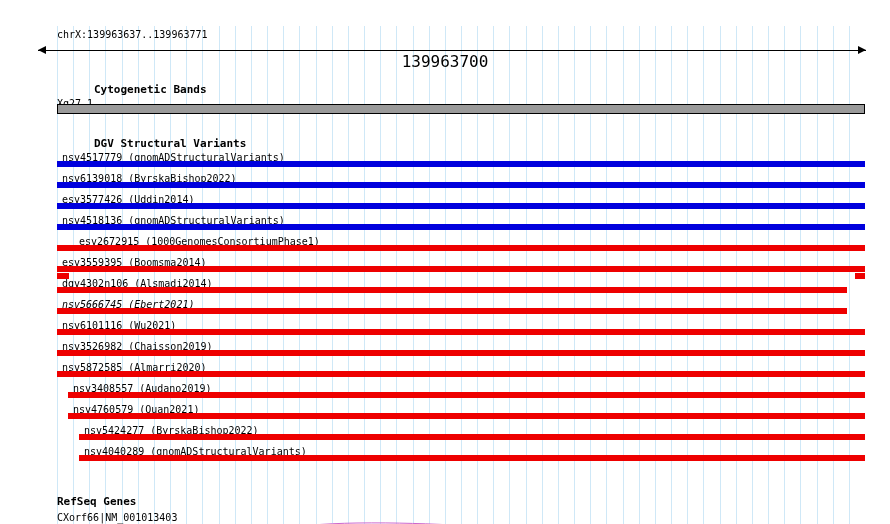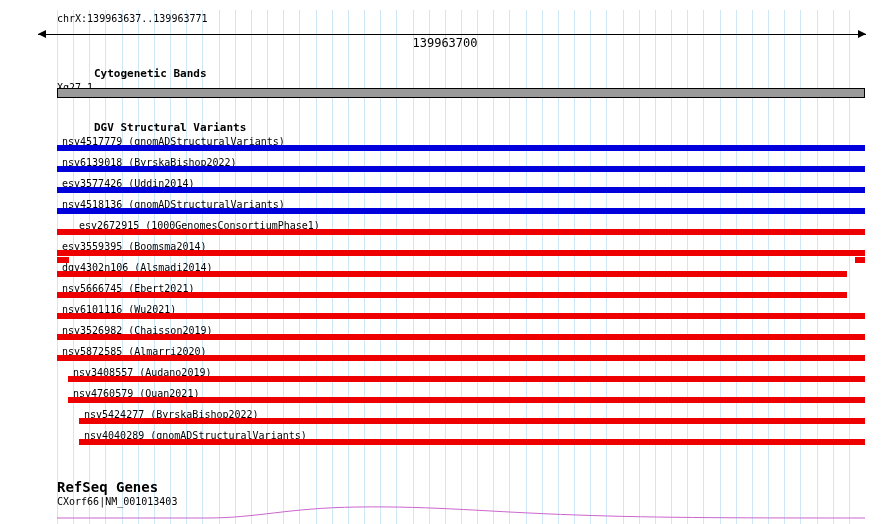--- a/index.html
+++ b/index.html
@@ -10,21 +10,21 @@
   body {
     width: 890px;
     height: 524px;
     font-family: "DejaVu Sans Mono", monospace;
     color: #000000;
     position: relative;
     overflow: hidden;
   }
   #browser {
     position: absolute;
-    left: 0; top: 0;
+    left: 0; top: 16px;
     width: 890px;
     height: 435px;
   }
   
   .gridlines {
     position: absolute;
     left: 57px;
     top: 10px;
     width: 808px;
     height: 514px;
@@ -66,21 +66,21 @@
     border-bottom: 4.5px solid transparent;
   }
   .ruler .arrow-l { left: 0; border-right: 8px solid #000; }
   .ruler .arrow-r { right: 0; border-left: 8px solid #000; }
   .ruler-center-label {
     position: absolute;
     left: 0;
     top: 36px;
     width: 890px;
     text-align: center;
-    font-size: 12px;
+    font-size: 16px;
   }
 
   .track-title {
     position: absolute;
     font-size: 11px;
     font-weight: bold;
     white-space: nowrap;
     margin-left: 37px;
   }
   .track-sub {
@@ -113,21 +113,21 @@
   .gene-curve {
     position: absolute;
     left: 57px;
     width: 808px;
     height: 22px;
   }
   .refseq-title {
     position: absolute;
     left: 57px;
     top: 479px;
-    font-size: 14px;
+    font-size: 11px;
     font-weight: bold;
   }
   .refseq-sub {
     position: absolute;
     left: 57px;
     top: 496px;
     font-size: 10px;
   }
 </style>
 </head>
@@ -160,21 +160,21 @@
       <div class="item-label" style="left: 62px; top: 178px;">esv3577426 (Uddin2014)</div>
       <div class="item-bar" style="left: 57px; top: 187px; width: 808px; background: rgb(0, 0, 221);"></div>
       <div class="item-label" style="left: 62px; top: 199px;">nsv4518136 (gnomADStructuralVariants)</div>
       <div class="item-bar" style="left: 57px; top: 208px; width: 808px; background: rgb(0, 0, 221);"></div>
       <div class="item-label" style="left: 62px; top: 220px; margin-left: 17px;">esv2672915 (1000GenomesConsortiumPhase1)</div>
       <div class="item-bar" style="left: 57px; top: 229px; width: 808px; background: rgb(238, 0, 0);"></div>
       <div class="item-label" style="left: 62px; top: 241px;">esv3559395 (Boomsma2014)</div>
       <div class="item-bar" style="left: 57px; top: 250px; width: 808px; background: rgb(238, 0, 0);"></div>
       <div class="item-label" style="left: 62px; top: 262px;">dgv4302n106 (Alsmadi2014)</div>
       <div class="item-bar" style="left: 57px; top: 271px; width: 790px; background: rgb(238, 0, 0);"></div>
-      <div class="item-label" style="left: 62px; top: 283px;">nsv5666745 (Ebert2021)</div>
+      <div class="item-label" style="left: 62px; top: 283px; font-style: italic;">nsv5666745 (Ebert2021)</div>
       <div class="item-bar" style="left: 57px; top: 292px; width: 790px; background: rgb(238, 0, 0);"></div>
       <div class="item-label" style="left: 62px; top: 304px;">nsv6101116 (Wu2021)</div>
       <div class="item-bar" style="left: 57px; top: 313px; width: 808px; background: rgb(238, 0, 0);"></div>
       <div class="item-label" style="left: 62px; top: 325px;">nsv3526982 (Chaisson2019)</div>
       <div class="item-bar" style="left: 57px; top: 334px; width: 808px; background: rgb(238, 0, 0);"></div>
       <div class="item-label" style="left: 62px; top: 346px;">nsv5872585 (Almarri2020)</div>
       <div class="item-bar" style="left: 57px; top: 355px; width: 808px; background: rgb(238, 0, 0);"></div>
       <div class="item-label" style="left: 73px; top: 367px;">nsv3408557 (Audano2019)</div>
       <div class="item-bar" style="left: 68px; top: 376px; width: 797px; background: rgb(238, 0, 0);"></div>
       <div class="item-label" style="left: 73px; top: 388px;">nsv4760579 (Quan2021)</div>

